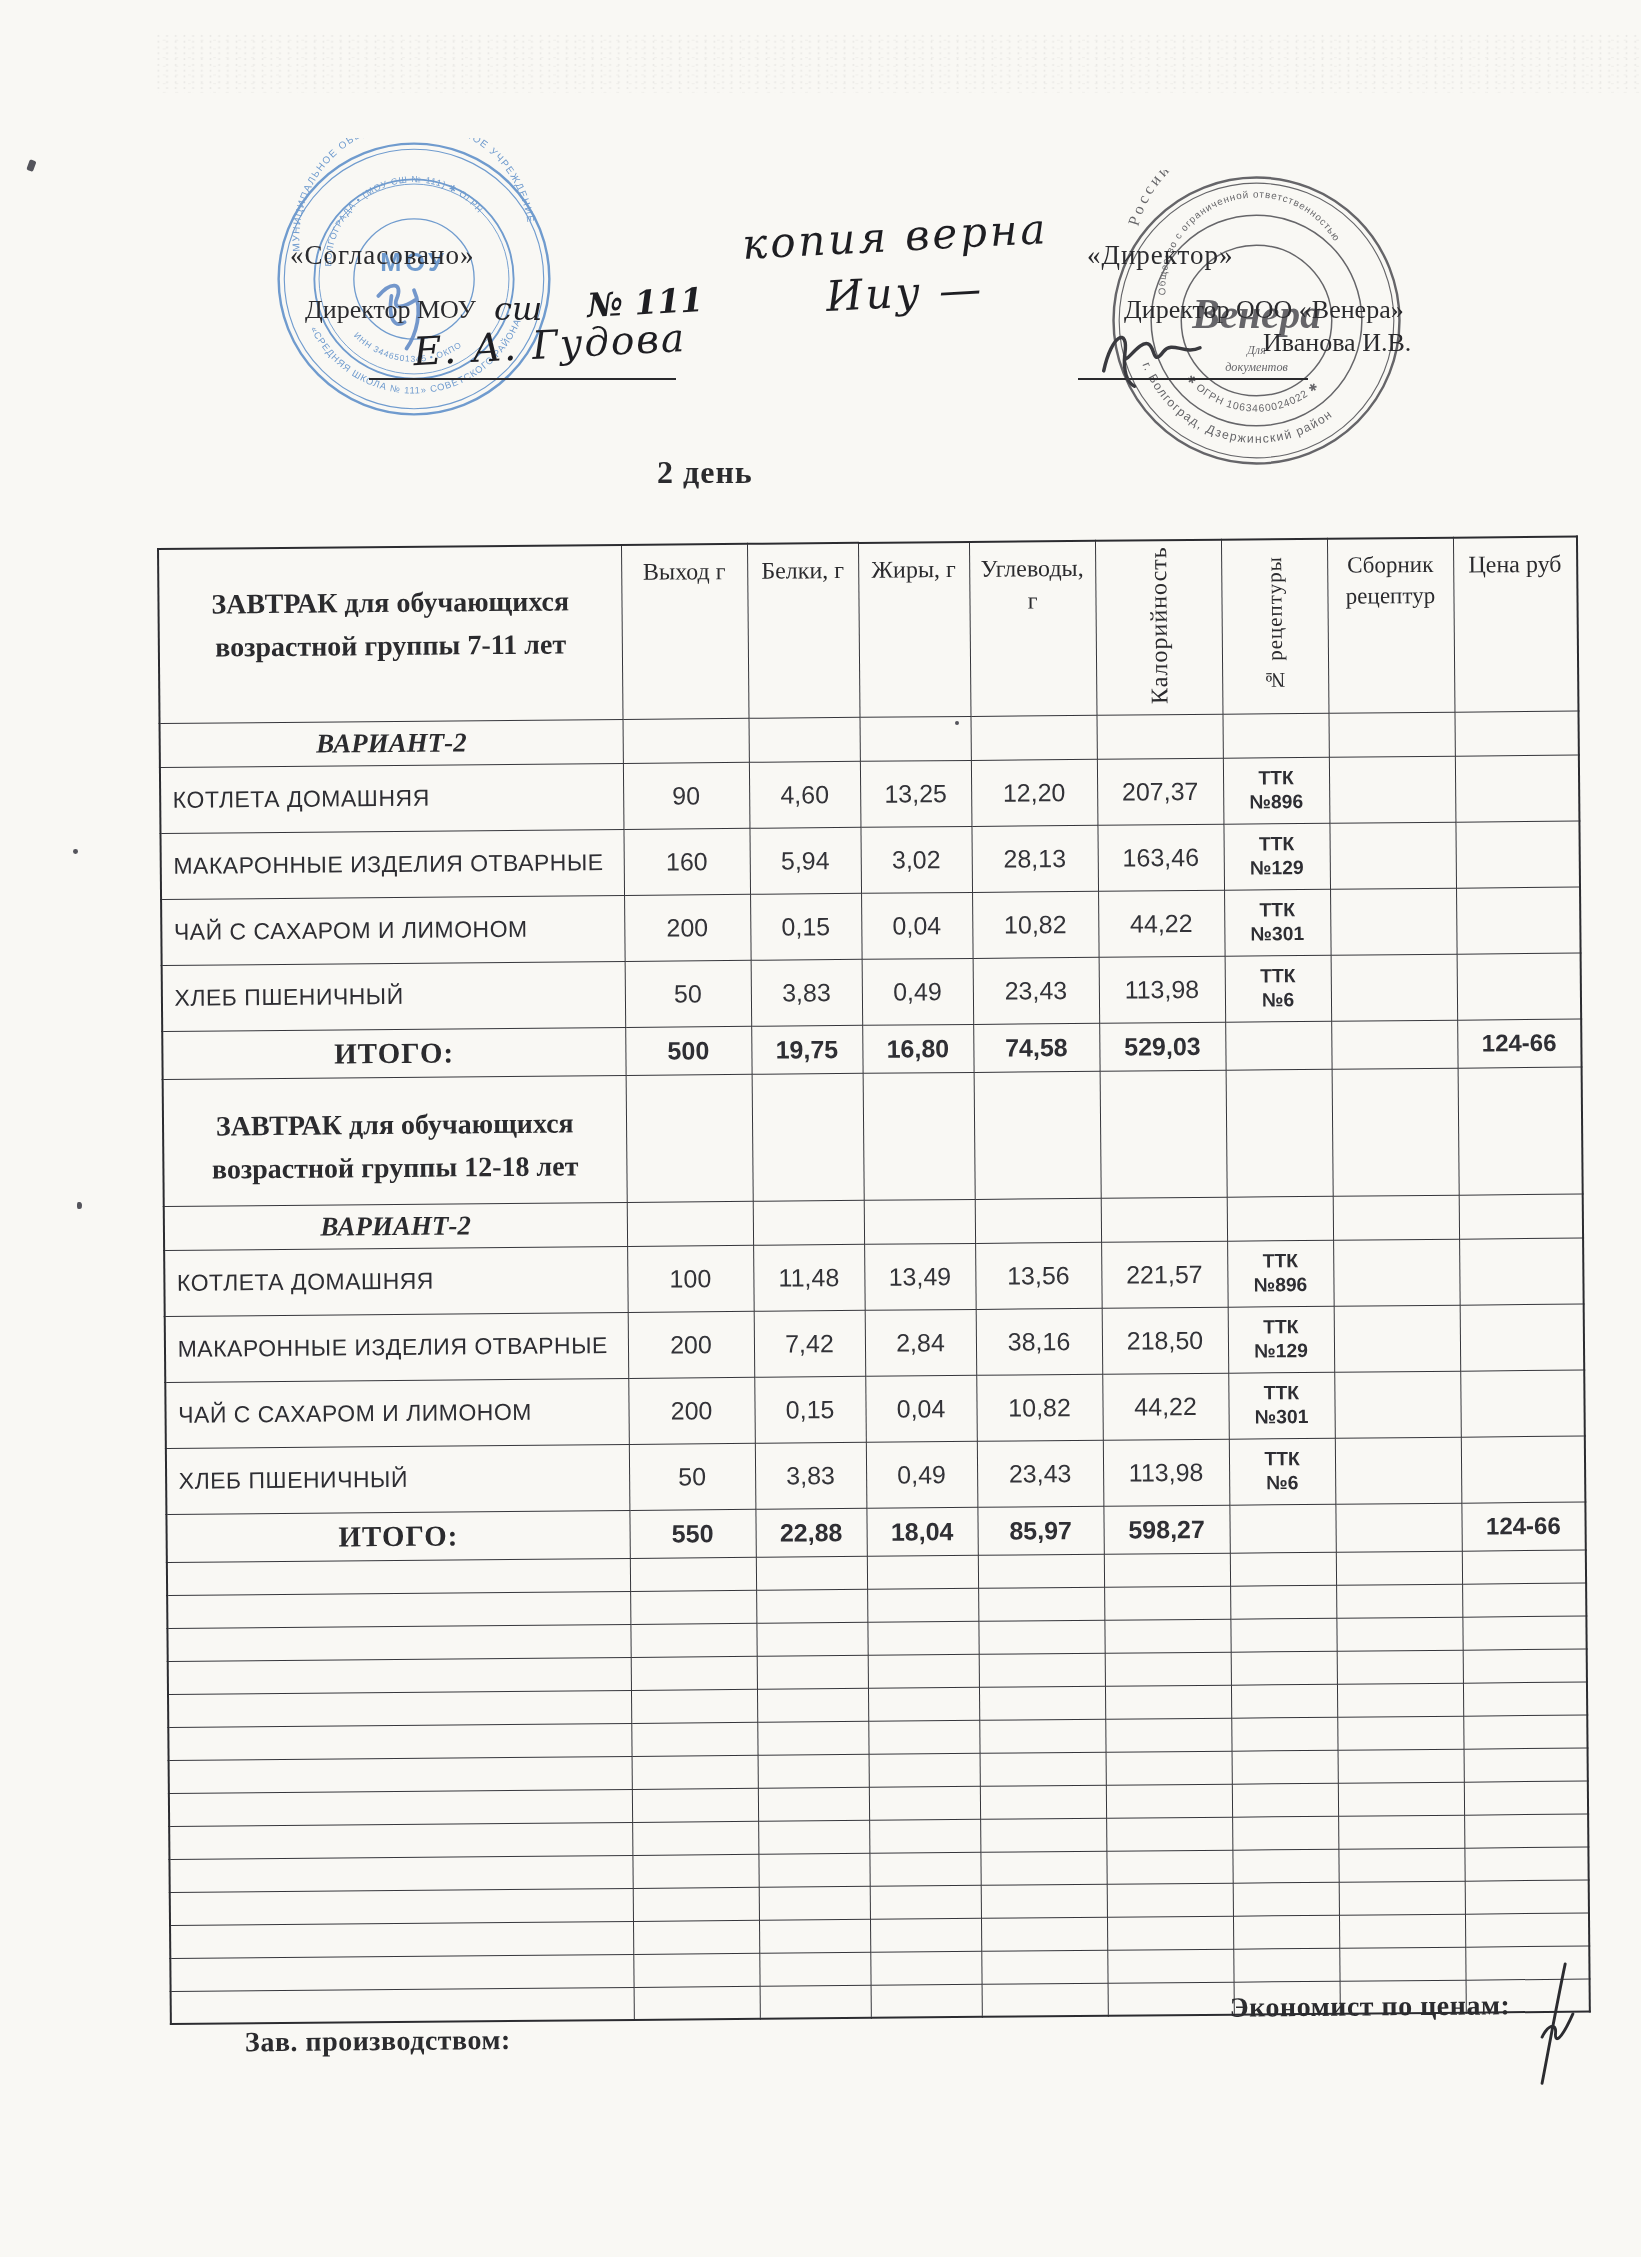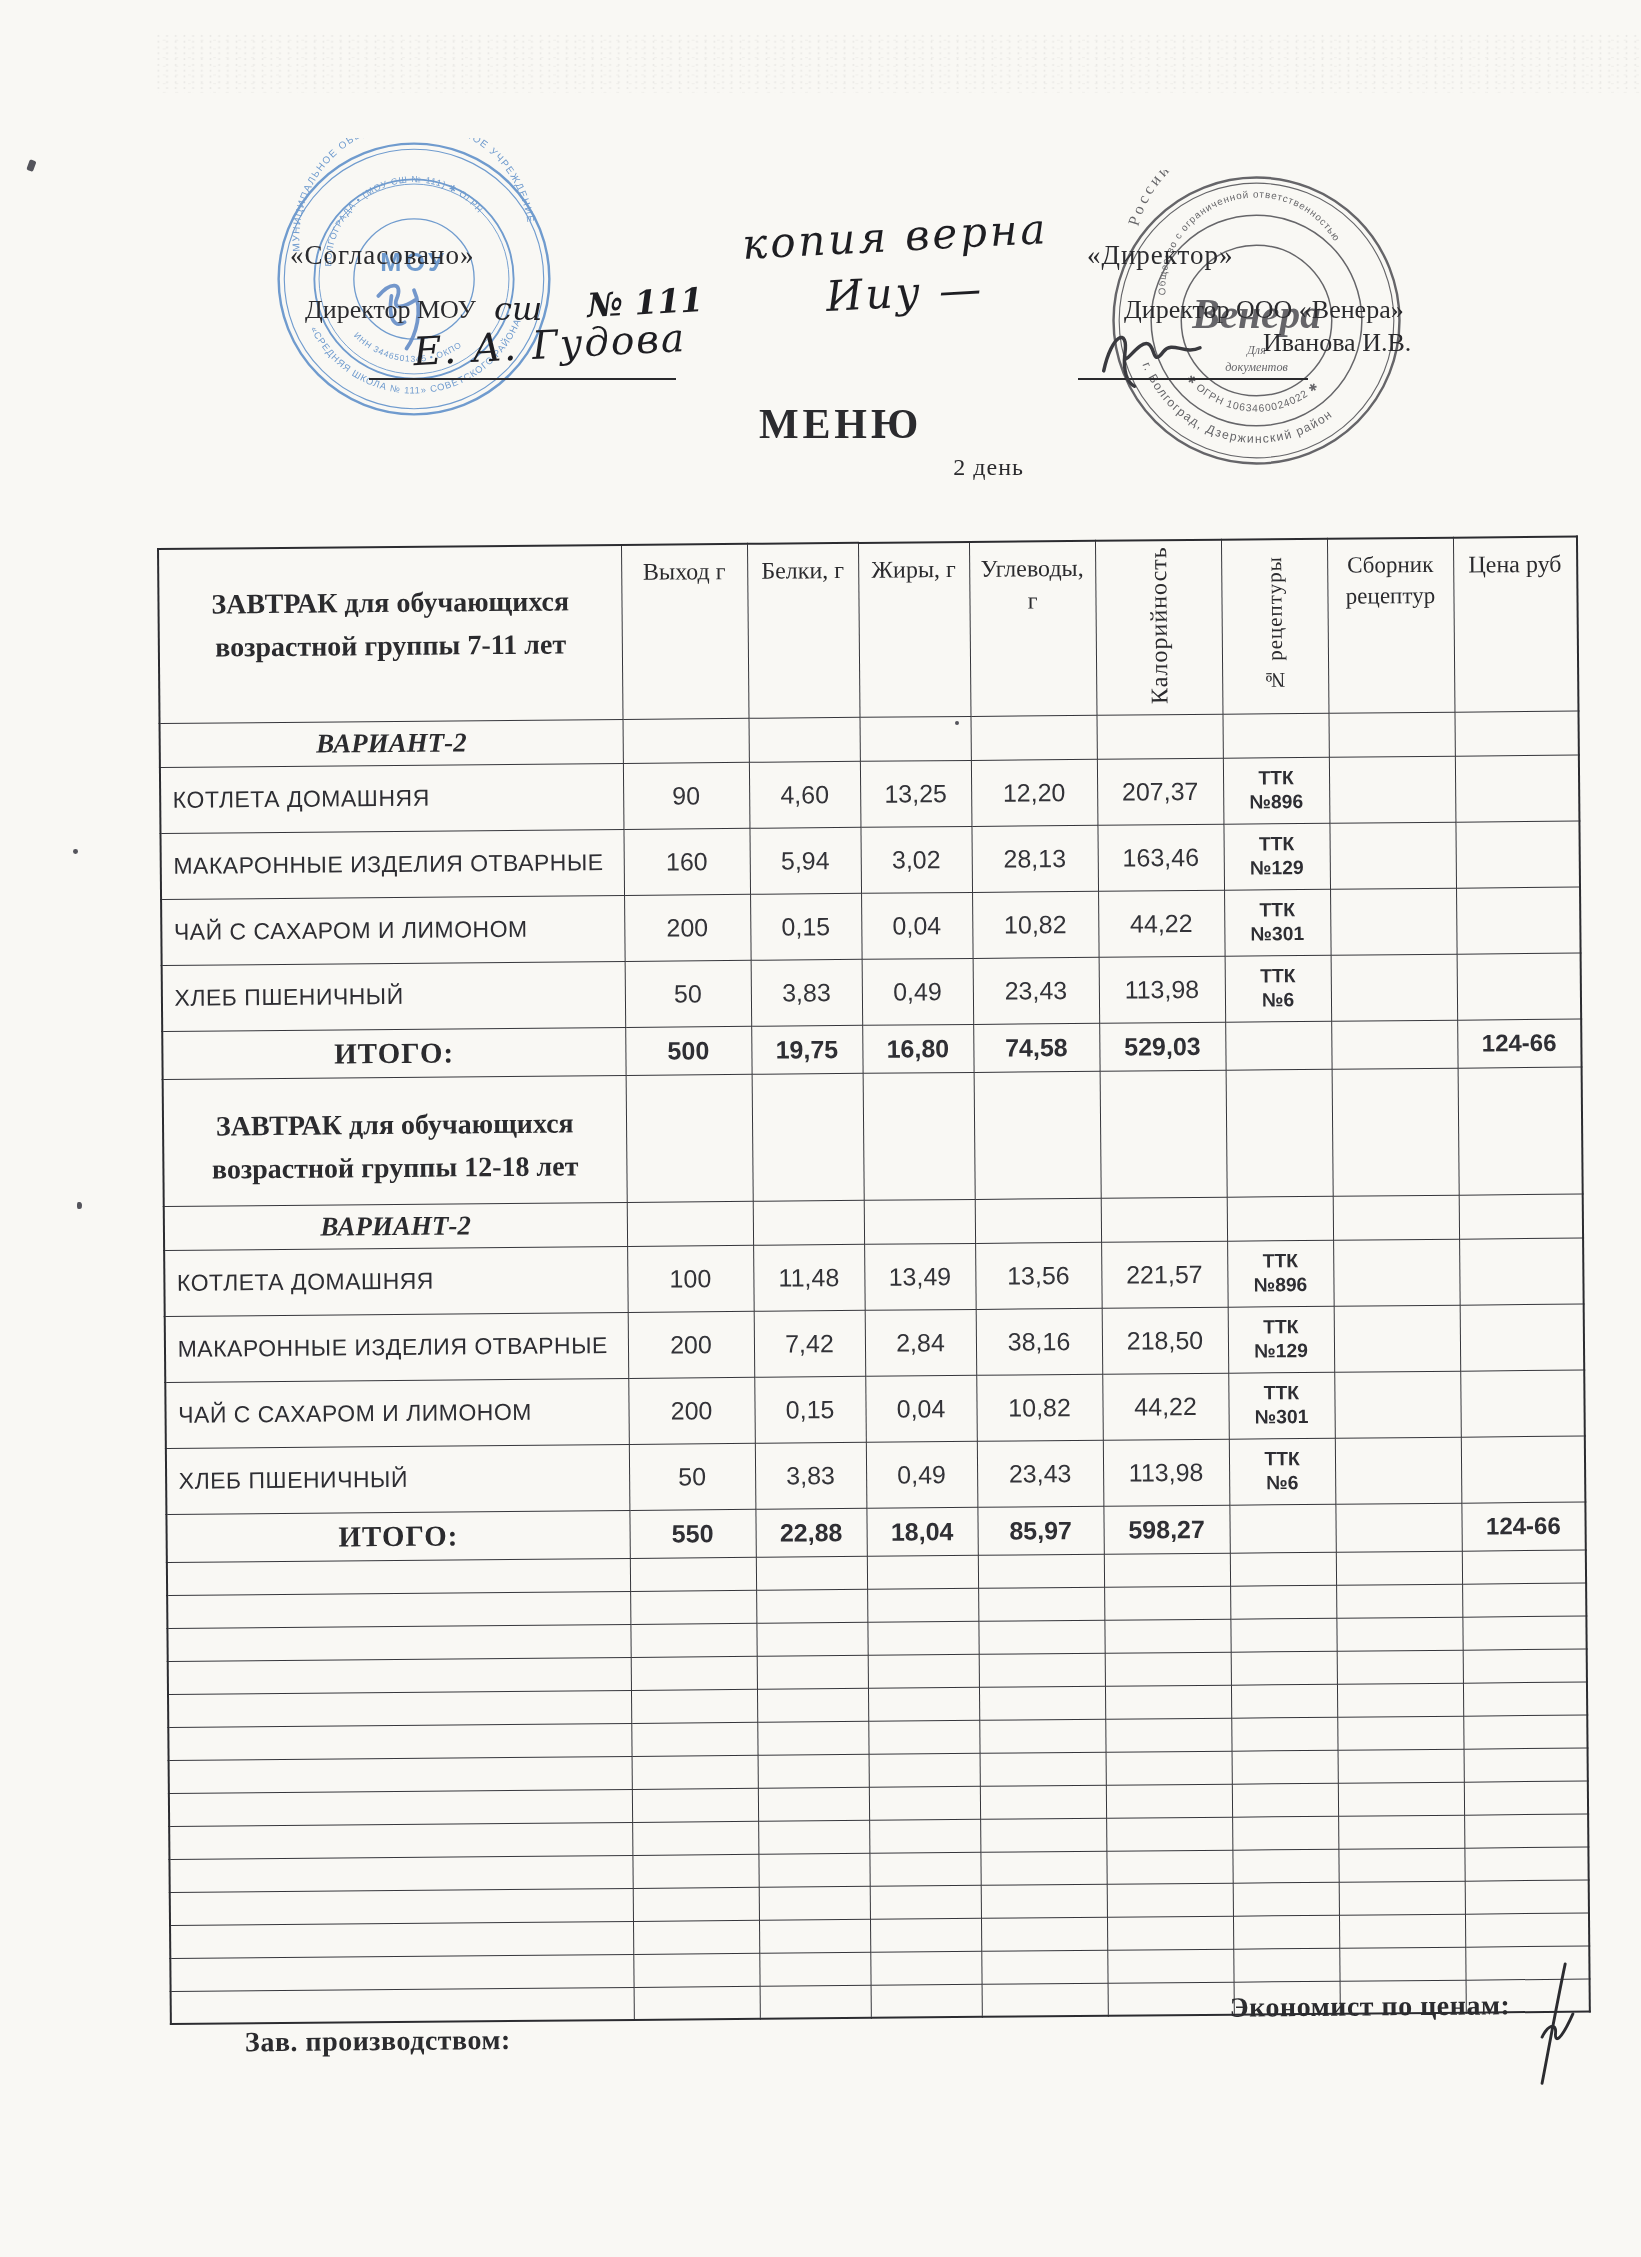--- a/index.html
+++ b/index.html
@@ -16,21 +16,21 @@
 
   .agree-label{font-size:27px;letter-spacing:1px;margin-top:20px;}
   .dir-line{font-size:26px;}
   .hand-sm{font-size:32px;}
   .hand-num{font-size:33px;font-weight:bold;transform:rotate(-3deg);}
   .hand-sig{font-size:39px;transform:rotate(-3deg);letter-spacing:1.9px;}
   .hand-copy{font-size:42px;transform:rotate(-3deg);letter-spacing:2.9px;}
   .sig-line{position:absolute;height:1.9px;background:#2a2a2d;}
 
   .menu-title{font-size:42px;font-weight:bold;letter-spacing:3.9px;text-align:center;}
-  .menu-day{font-size:24px;font-weight:normal;text-align:right;letter-spacing:1px;}
+  .menu-day{font-size:32px;font-weight:bold;text-align:left;letter-spacing:1px;}
 
   .sheet-lower{position:absolute;left:157px;top:548px;width:1421px;transform:rotate(-0.5deg);transform-origin:0 0;}
   table.menu{table-layout:fixed;width:1421px;border-collapse:collapse;}
   table.menu td{border:1.5px solid #36363b;padding:0 3.9px;overflow:hidden;}
   table.menu{border:2.4px solid #2c2c30;}
   .r-head td{border-bottom:2.9px solid #2c2c30;}
   .r-head{height:174px;}
   .r-variant{height:44px;}
   .r-dish{height:66px;}
   .r-total{height:48px;}
@@ -125,21 +125,20 @@
   <div class="abs hand hand-copy" style="left:826px;top:268px;">Ииу —</div>
 
   <div class="abs agree-label" style="left:1087px;top:220px;">«Директор»</div>
   <div class="abs dir-line" style="left:1124px;top:295px;">Директор ООО «Венера»</div>
   <div class="abs dir-line" style="left:1263px;top:328px;">Иванова И.В.</div>
   <div class="sig-line" style="left:1078px;top:378px;width:230px;"></div>
   <svg class="abs" style="left:1096px;top:311px;" width="183" height="87" viewBox="0 0 190 90">
     <path d="M8,62 C16,24 34,16 30,44 C27,62 44,30 54,34 C62,37 58,58 70,42 C79,30 92,46 108,38 M30,44 c-2,18 2,30 10,34" fill="none" stroke="#3a3a3f" stroke-width="3.6" stroke-linecap="round"></path>
   </svg>
 
-  <div class="abs menu-title" style="left:657px;top:400px;width:367px;">МЕНЮ</div>
   <div class="abs menu-day" style="left:657px;top:454px;width:367px;">2 день</div>
 
   <div class="sheet-lower">
     <table class="menu">
       <colgroup>
         <col style="width:463px">
           <col style="width:126px">
           <col style="width:111px">
           <col style="width:111px">
         <col style="width:126px">

